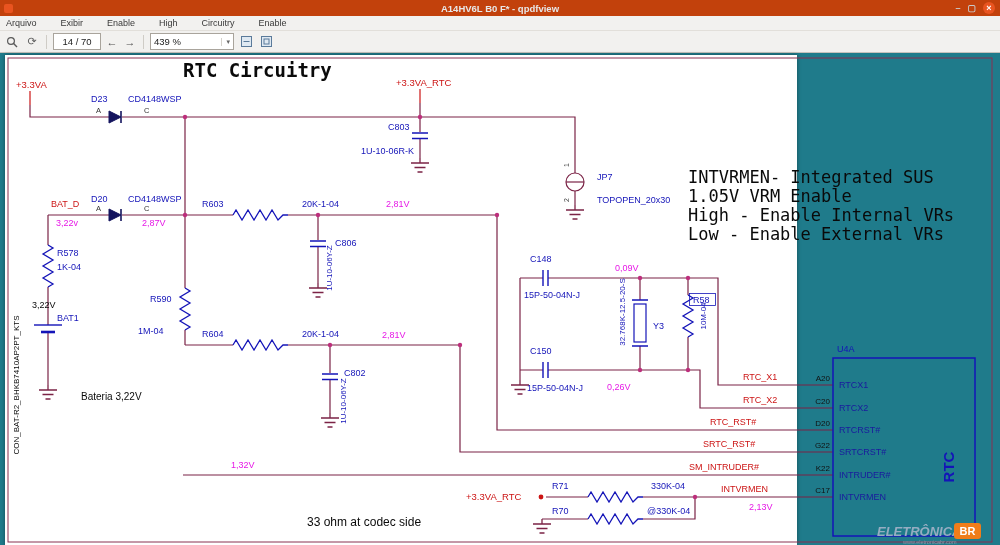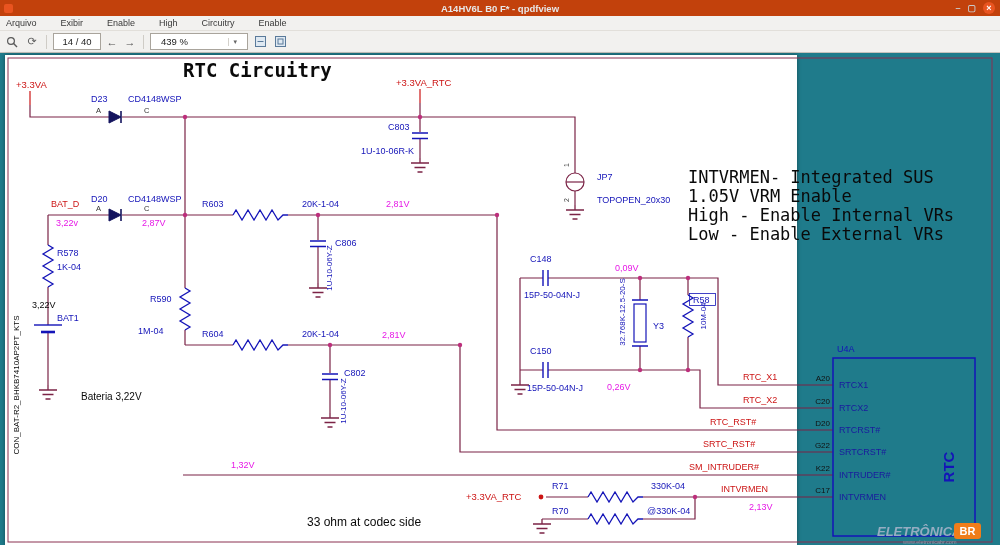--- a/index.html
+++ b/index.html
@@ -20,21 +20,21 @@
   .menu-item{padding:0 6px;}
   
   .toolbar{height:22px;background:#f2f1ef;border-bottom:1px solid #c6c2bc;
     display:flex;align-items:center;box-sizing:border-box;gap:4px;padding:0 4px;}
   .tbtn{width:16px;height:16px;display:flex;align-items:center;justify-content:center;
     color:#5a5a5a;font-size:11px;}
   .tsep{width:1px;height:14px;background:#cfccc6;margin:0 2px;}
   .page-box{width:46px;height:15px;background:#fff;border:1px solid #a9a49c;
     font-size:9.5px;color:#222;display:flex;align-items:center;justify-content:center;}
   .zoom-box{width:76px;height:15px;background:#fff;border:1px solid #a9a49c;
-    font-size:9.5px;color:#222;display:flex;align-items:center;padding:0 10px;box-sizing:content-box;}
+    font-size:9.5px;color:#222;display:flex;align-items:center;padding:0 3px;box-sizing:content-box;}
   .zoom-box .chev{margin-left:auto;border-left:1px solid #d4d1cb;padding-left:4px;
     font-size:7px;color:#666;}
   .navbtn{color:#4d4d4d;font-size:11px;width:14px;text-align:center;}
   
   .viewport{position:absolute;top:53px;left:0;right:0;bottom:0;background:#1f7b8b;}
   .page{position:absolute;left:5px;top:2px;width:792px;height:490px;background:#ffffff;
     box-shadow:0 0 4px rgba(0,0,0,.4);}
   svg text{font-family:"Liberation Sans",sans-serif;}
   .mono{font-family:"DejaVu Sans Mono",monospace;}
 </style>
@@ -64,21 +64,21 @@
 
   <div class="toolbar">
     <span class="tbtn">
       <svg width="12" height="12">
         <circle cx="5" cy="5" r="3.4" fill="none" stroke="#5a5a5a" stroke-width="1.2"></circle>
         <line x1="7.6" y1="7.6" x2="11" y2="11" stroke="#5a5a5a" stroke-width="1.4"></line>
       </svg>
     </span>
     <span class="tbtn">⟳</span>
     <span class="tsep"></span>
-    <span class="page-box">14 / 40</span>
+    <span class="page-box">14 / 70</span>
     <span class="navbtn">←</span>
     <span class="navbtn">→</span>
     <span class="tsep"></span>
     <span class="zoom-box">
       <span>439 %</span>
       <span class="chev">▾</span>
     </span>
     <span class="tbtn">
       <svg width="13" height="13">
         <rect x="1.5" y="1.5" width="10" height="10" fill="#dfe9f2" stroke="#5a7a9a" stroke-width="1"></rect>

